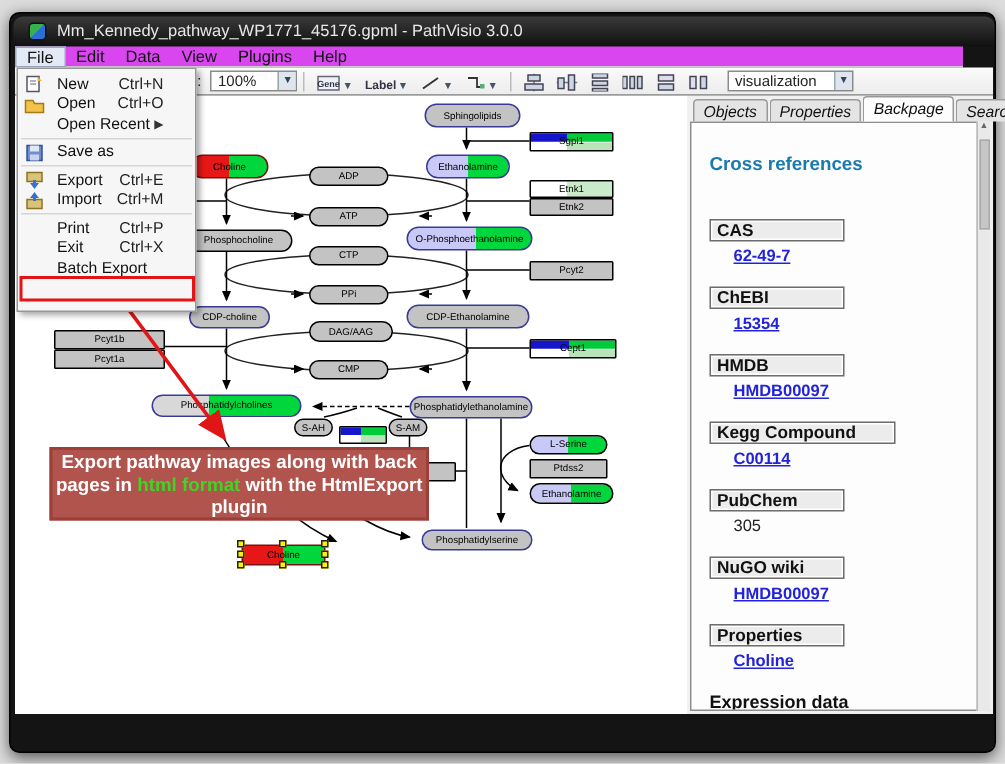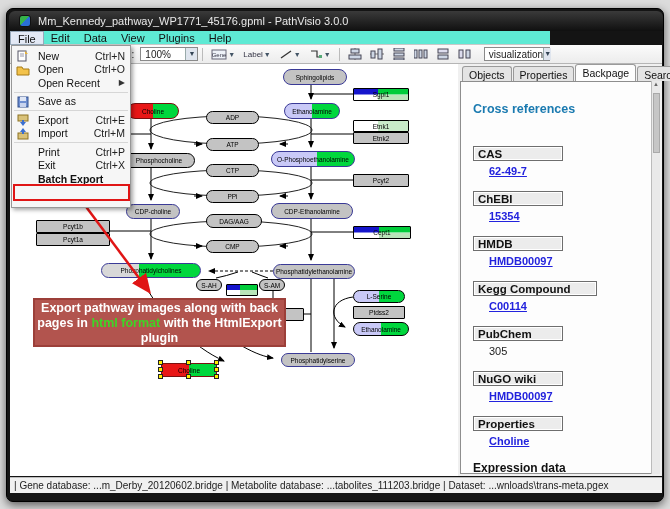--- a/index.html
+++ b/index.html
@@ -3,58 +3,58 @@
 <meta charset="utf-8">
 <style>
   * { margin:0; padding:0; box-sizing:border-box; }
   html,body { width:670px; height:509px; background:#dcdcdc; font-family:"Liberation Sans",sans-serif; overflow:hidden; }
   #stage { position:relative; width:670px; height:509px; }
 
   
   .window { position:absolute; left:6px; top:8px; width:658px; height:494px; background:#141414; border:1px solid #000; border-radius:7px; box-shadow:0 3px 10px rgba(0,0,0,.6); }
   .titlebar { position:absolute; left:2px; top:2px; width:654px; height:20px; background:linear-gradient(#3a3a3a,#101010); border-radius:6px 6px 0 0; display:flex; align-items:center; color:#e8e8e8; font-size:11px; }
   .appicon { width:12px; height:12px; margin:0 7px 0 10px; border-radius:3px; background:linear-gradient(135deg,#35b24a 0 50%,#2a6fd4 50% 100%); border:1px solid #111; }
-  .menubar { position:absolute; left:3px; top:22px; width:540px; height:14px; background:#5eead4; border-bottom:1px solid #c9c9c9; display:flex; align-items:center; font-size:11px; color:#111; }
+  .menubar { position:absolute; left:3px; top:22px; width:632px; height:14px; background:#d946ef; border-bottom:1px solid #c9c9c9; display:flex; align-items:center; font-size:11px; color:#111; }
   .menubar span { padding:0 7px; height:14px; line-height:14px; }
   .menubar span.pressed { background:#e3e9f5; border:1px solid #9ab; }
   .toolbar { position:absolute; left:3px; top:36px; width:652px; height:19px; background:linear-gradient(#fbfbfb,#ececec); border-bottom:1px solid #b5b5b5; display:flex; align-items:center; font-size:10px; color:#222; }
   .tb-sep { width:1px; height:13px; background:#bbb; margin:0 4px; }
   .combo { background:#fff; border:1px solid #8a8a8a; height:14px; display:flex; align-items:center; font-size:10px; padding-left:4px; }
   .combo .arr { margin-left:auto; width:12px; height:12px; background:#dfe5ee; border-left:1px solid #9aa; font-size:7px; line-height:12px; text-align:center; color:#345; }
-  .tbtn { height:15px; display:flex; align-items:center; padding:0 2px; border:1px solid transparent; margin:0 1px; }
+  .tbtn { height:15px; display:flex; align-items:flex-end; padding:0 2px; border:1px solid transparent; margin:0 1px;font-weight:bold; }
   .tbtn svg { display:block; }
   .dd { font-size:7px; color:#456; margin-left:1px; }
 
   
   .workarea { position:absolute; left:3px; top:55px; width:652px; height:412px; background:#fff; }
   .canvas { position:absolute; left:0; top:0; width:540px; height:412px; background:#fff; border-right:1px solid #9a9a9a; overflow:hidden; }
   .canvas svg.edges { position:absolute; left:0; top:0; z-index:1; }
   .canvas svg.redarrow { position:absolute; left:0; top:0; z-index:6; }
   .pnode { position:absolute; z-index:2; border:1px solid #000; display:flex; align-items:center; justify-content:center; font-size:6.5px; color:#000; white-space:nowrap; overflow:hidden; }
   .pill { border-radius:8px; }
   .rect { border-radius:1px; }
   .handle { position:absolute; width:5px; height:5px; background:#ffee00; border:1px solid #222; z-index:4; }
 
   
   .callout { position:absolute; left:23px; top:234px; width:253px; height:49px; z-index:5; background:#b2544e; border:2px solid #9c3f39; color:#fff; font-weight:bold; font-size:12.5px; line-height:15px; text-align:center; padding-top:1px; }
 
   
   .filemenu { position:absolute; left:4px; top:36px; width:120px; height:163px; background:#f6f6f6; border:1px solid #979797; box-shadow:2px 2px 4px rgba(0,0,0,.35); z-index:20; font-size:10.5px; color:#111; padding-top:3px; }
-  .fm-item { position:relative; height:13.5px; display:flex; align-items:center; padding-left:26px; padding-right:5px; }
+  .fm-item { position:relative; height:13.5px; display:flex; align-items:center; padding-left:26px; padding-right:21px; }
   .fm-item .sc { margin-left:auto; color:#222; }
   .fm-item.disabled, .fm-item.disabled .sc { color:#aaa; }
   .fm-ico { position:absolute; left:4px; top:1px; width:14px; height:12px; }
   .fm-sep { height:3px; border-bottom:1px solid #d6d6d6; margin:0 2px 2px 2px; }
   .fm-red { position:absolute; left:1px; top:138px; width:117px; height:17px; border:2px solid #e01515; z-index:21; }
   .fm-sub { margin-left:auto; font-size:8px; color:#333; }
 
   
   .panel { position:absolute; left:448px; top:0; width:204px; height:412px; background:#f0f0f0; }
   .tabs { position:absolute; left:4px; top:2px; height:16px; display:flex; font-size:10.5px; color:#111; }
-  .tab { padding:2px 6px 0 6px; border:1px solid #9a9a9a; border-bottom:none; background:#e4e4e4; border-radius:3px 3px 0 0; margin-right:1px; height:15px; }
+  .tab { padding:2px 6px 0 6px; border:1px solid #9a9a9a; border-bottom:none; background:#e4e4e4; border-radius:3px 3px 0 0; margin-right:1px; height:15px;font-style:italic; }
   .tab.active { background:#fdfdfd; height:17px; margin-top:-2px; font-weight:normal; position:relative; z-index:2; }
   .pcontent { position:absolute; left:2px; top:17px; width:192px; height:393px; background:#fdfdfd; border:1px solid #8e8e8e; padding:12px 0 0 12px; overflow:hidden; }
   .xref-head { color:#1a7ab0; font-weight:bold; font-size:12.5px; margin:8px 0 30px 0; }
   .refbox { width:90px; height:15px; background:#ececec; border:1px solid #6e6e6e; box-shadow:inset 0 0 0 1px #fff; font-weight:bold; font-size:11.5px; padding:0 0 0 4px; line-height:14px; color:#111; }
   .refbox.wide { width:124px; }
   .refval { font-size:11px; margin:4px 0 13px 16px; line-height:13px; }
   .refval a { color:#2222dd; font-weight:bold; }
   .refval.plain { color:#222; text-decoration:none; font-weight:normal; }
   .expr { font-weight:bold; font-size:12px; color:#111; margin-top:12px; }
   .pscroll { position:absolute; right:2px; top:17px; width:9px; height:393px; background:#e9e9e9; border-left:1px solid #bbb; font-size:6px; color:#666; text-align:center; }
@@ -148,21 +148,21 @@
             <rect x="2" y="1" width="10" height="4" fill="#dde" stroke="#445"></rect>
             <rect x="2" y="7" width="10" height="4" fill="#cdd6e4" stroke="#445"></rect>
           </svg>
       </div>
       <div class="tbtn">
         <svg width="14" height="12">
             <rect x="1" y="2" width="4" height="8" fill="#dde" stroke="#445"></rect>
             <rect x="8" y="2" width="4" height="8" fill="#cdd6e4" stroke="#445"></rect>
           </svg>
       </div>
-      <div class="combo" style="width:66px;margin-left:8px">
+      <div class="combo" style="width:84px;margin-left:8px">
         <span>visualization</span>
         <span class="arr">▼</span>
       </div>
     </div>
 
     <div class="workarea">
 
       <div class="canvas">
 
         <svg class="edges" width="448" height="412">
@@ -417,23 +417,20 @@
       </div>
       <div class="fm-sep"></div>
       <div class="fm-item">
         <span>Print</span>
         <span class="sc">Ctrl+P</span>
       </div>
       <div class="fm-item">
         <span>Exit</span>
         <span class="sc">Ctrl+X</span>
       </div>
-      <div class="fm-item" style="font-weight:bold">
+      <div class="fm-item" style="font-weight:normal">
         <span>Batch Export</span>
       </div>
       <div class="fm-red"></div>
     </div>
 
-    <div class="statusbar">
-      <span>| Gene database: ...m_Derby_20120602.bridge | Metabolite database: ...tabolites_111203.bridge | Dataset: ...wnloads\trans-meta.pgex</span>
-    </div>
   </div>
 </div>
 
 </body></html>

